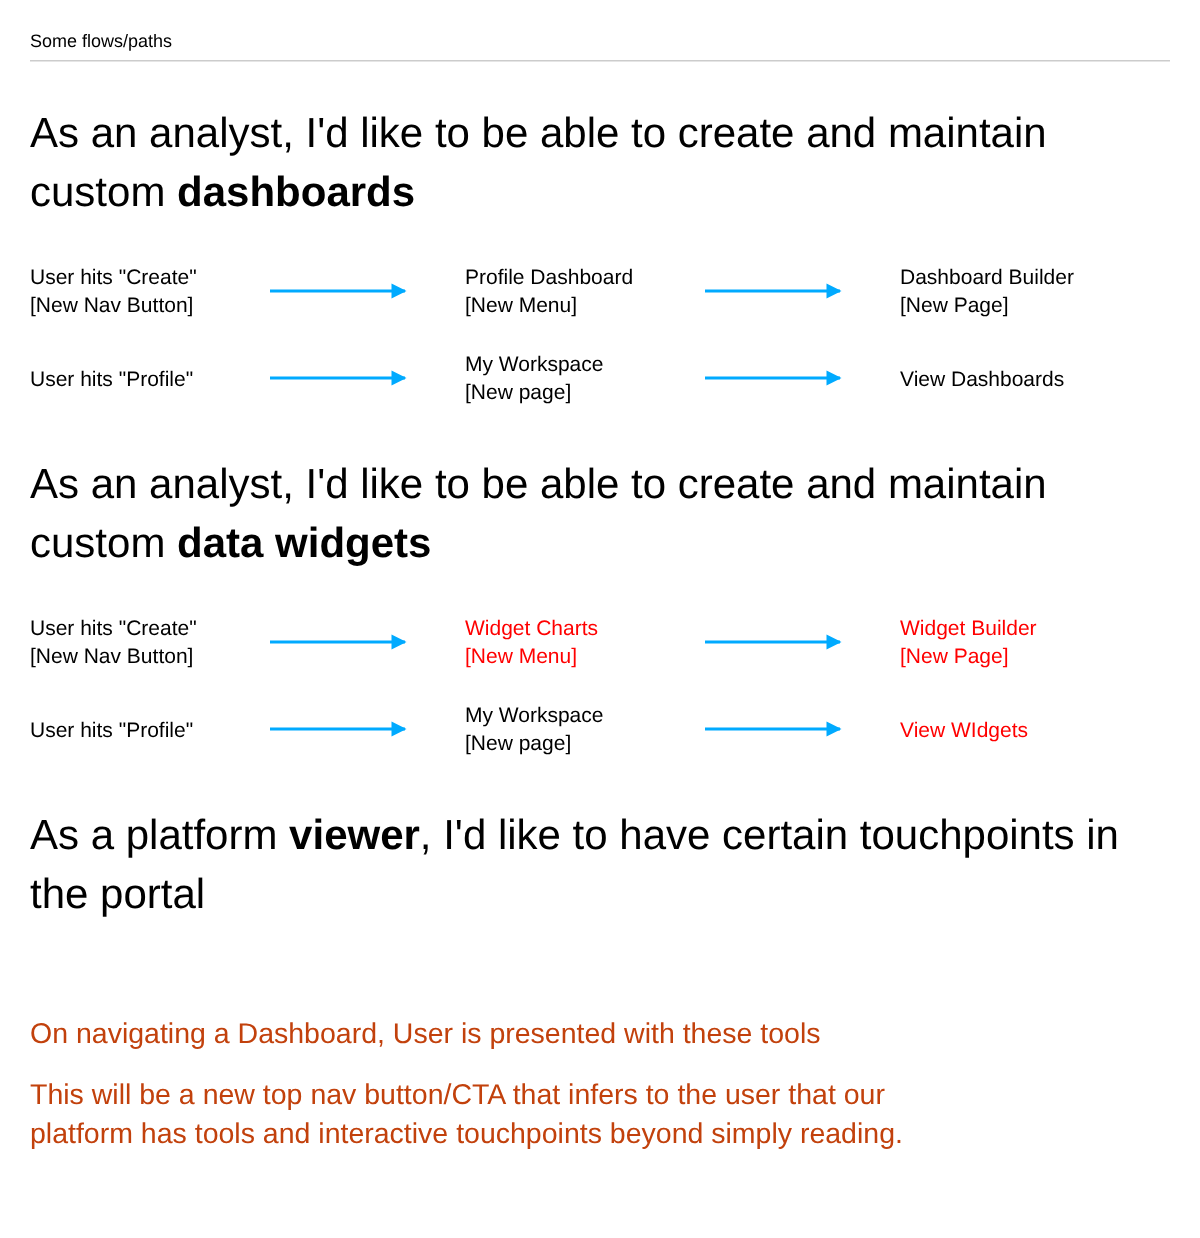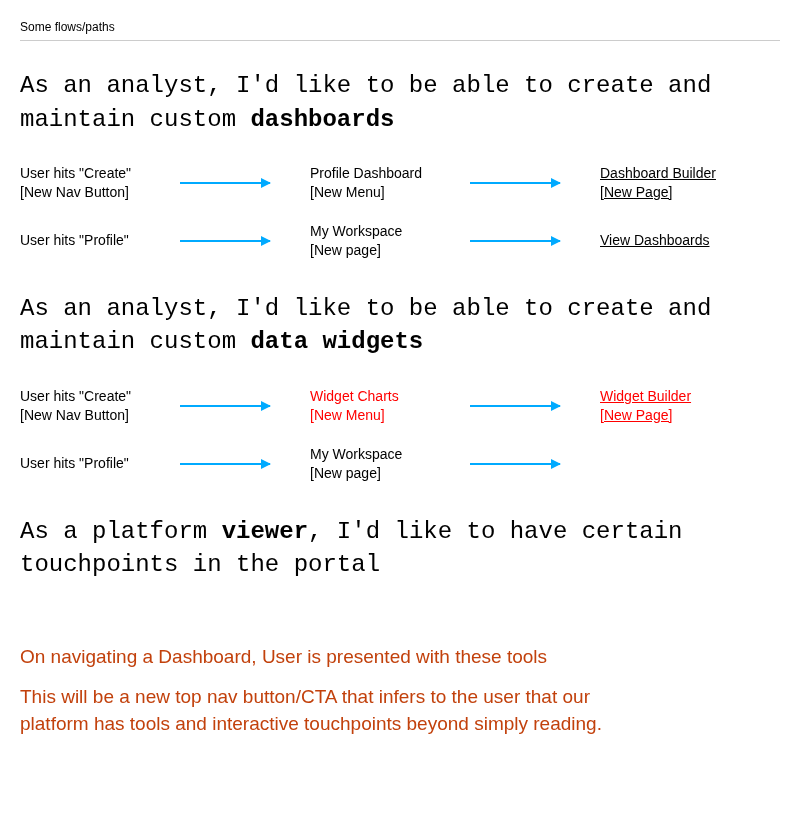--- a/index.html
+++ b/index.html
@@ -15,44 +15,43 @@
       padding: 20px;
     }
     .section-header {
       font-size: 12px;
       color: #000;
       padding-bottom: 6px;
       border-bottom: 1px solid #ccc;
       margin-bottom: 28px;
     }
     .heading {
-      font-size: 24px;
+      font-size: 28px;
       font-weight: 400;
       line-height: 1.4;
       margin-bottom: 28px;
       color: #000;
-      font-family: Liberation Mono, monospace;
     }
     .heading b {
       font-weight: 700;
     }
     .flow-row {
       display: flex;
       align-items: center;
       margin-bottom: 20px;
       font-size: 14px;
       line-height: 1.35;
     }
     .flow-cell {
       flex: 0 0 auto;
     }
     .cell-1 { width: 160px; }
     .cell-arrow { width: 130px; display: flex; align-items: center; justify-content: flex-start; }
     .cell-2 { width: 160px; }
-    .cell-3 { width: 170px; text-decoration: underline; }
+    .cell-3 { width: 170px; }
     .red { color: #ff0000; }
     .arrow {
       position: relative;
       width: 90px;
       height: 2px;
       background: #00aaff;
     }
     .arrow::after {
       content: "";
       position: absolute;
@@ -155,20 +154,23 @@
   <div class="flow-cell cell-arrow">
       <div class="arrow"></div>
     </div>
   <div class="flow-cell cell-2">
     <div>My Workspace</div>
     <div>[New page]</div>
   </div>
   <div class="flow-cell cell-arrow">
       <div class="arrow"></div>
     </div>
+  <div class="flow-cell cell-3 red">
+    <div>View WIdgets</div>
+  </div>
 </div>
 
 <div class="spacer-lg"></div>
 
 <div class="heading">
   <span>As a platform </span><b>viewer</b><span>, I'd like to have certain touchpoints in the portal</span>
 </div>
 
 <div class="spacer-xl"></div>
 

